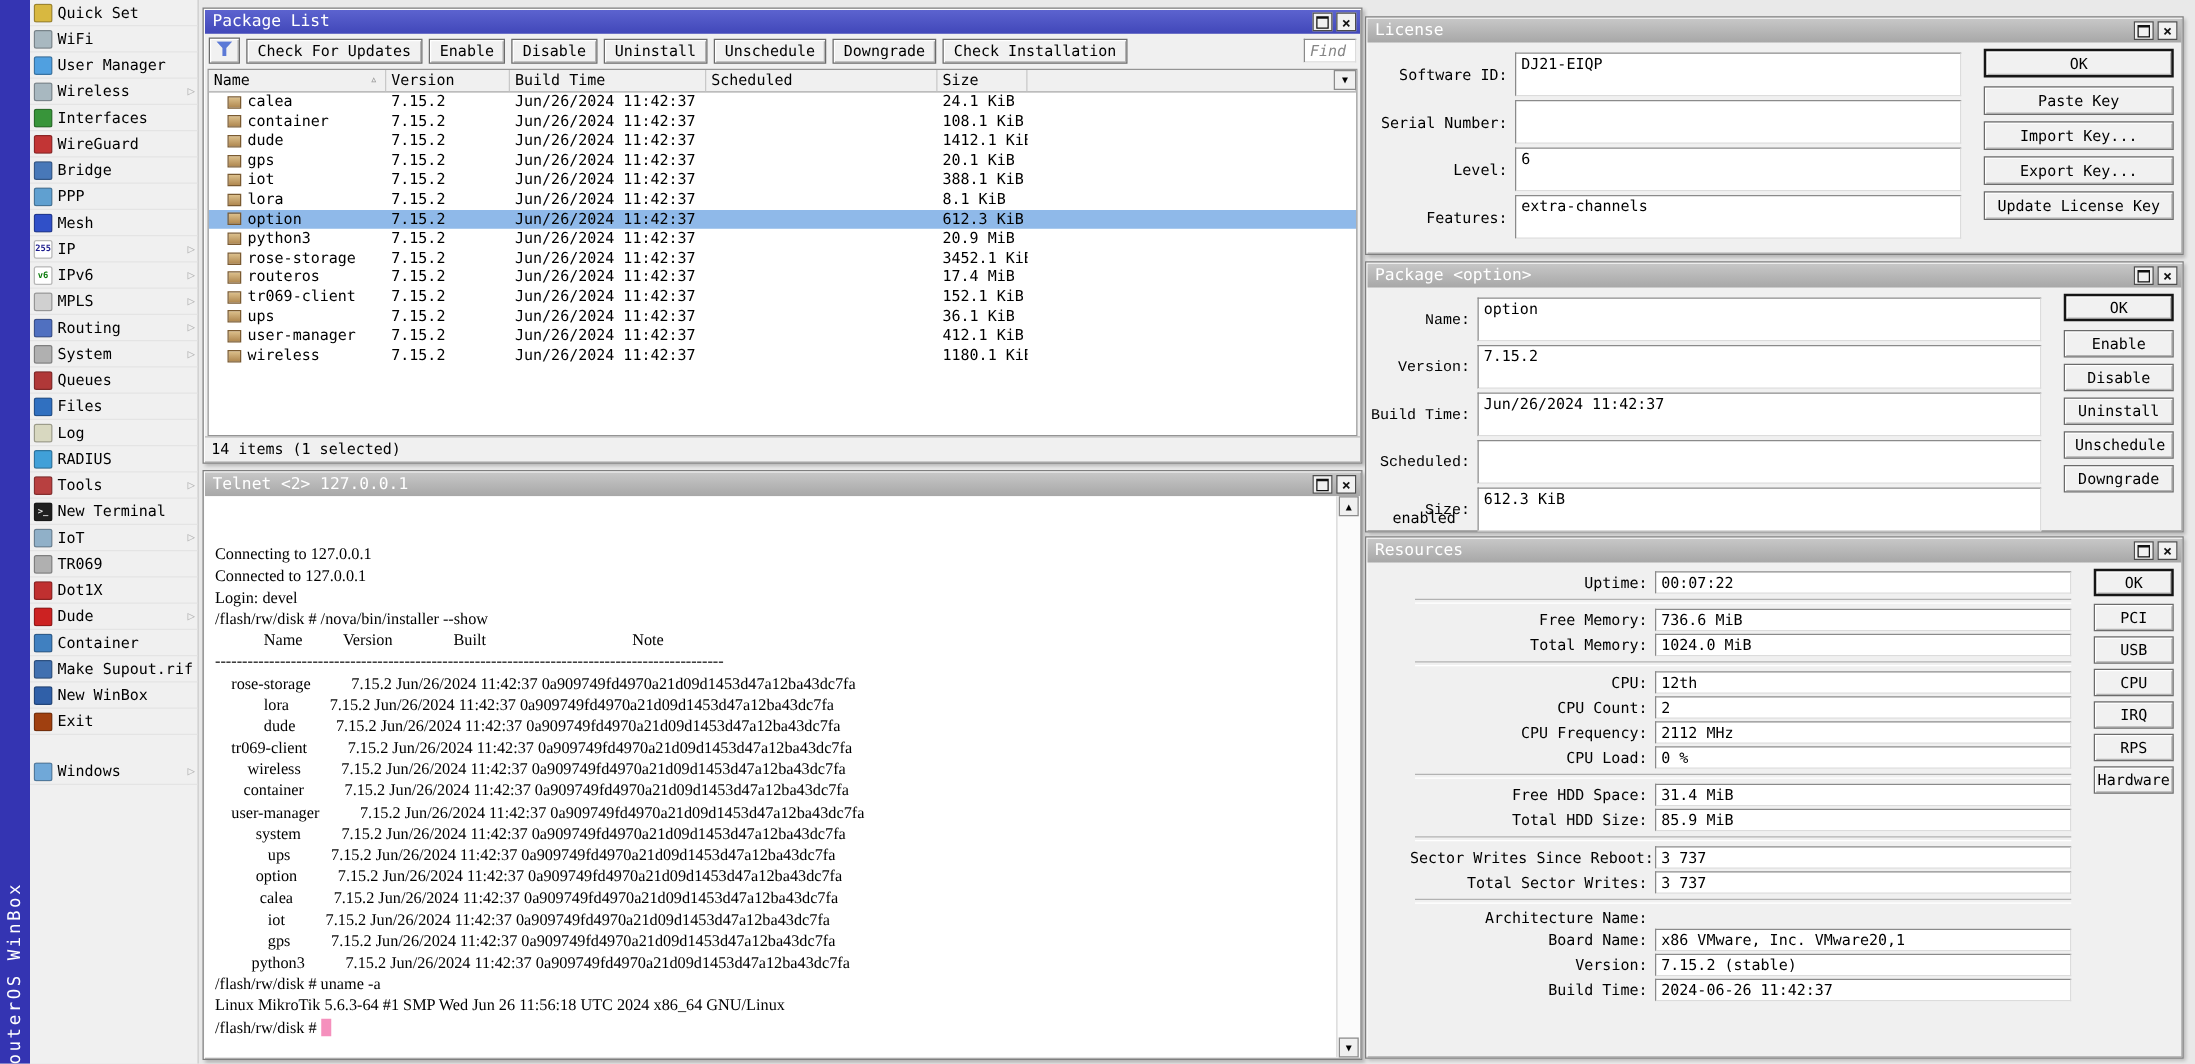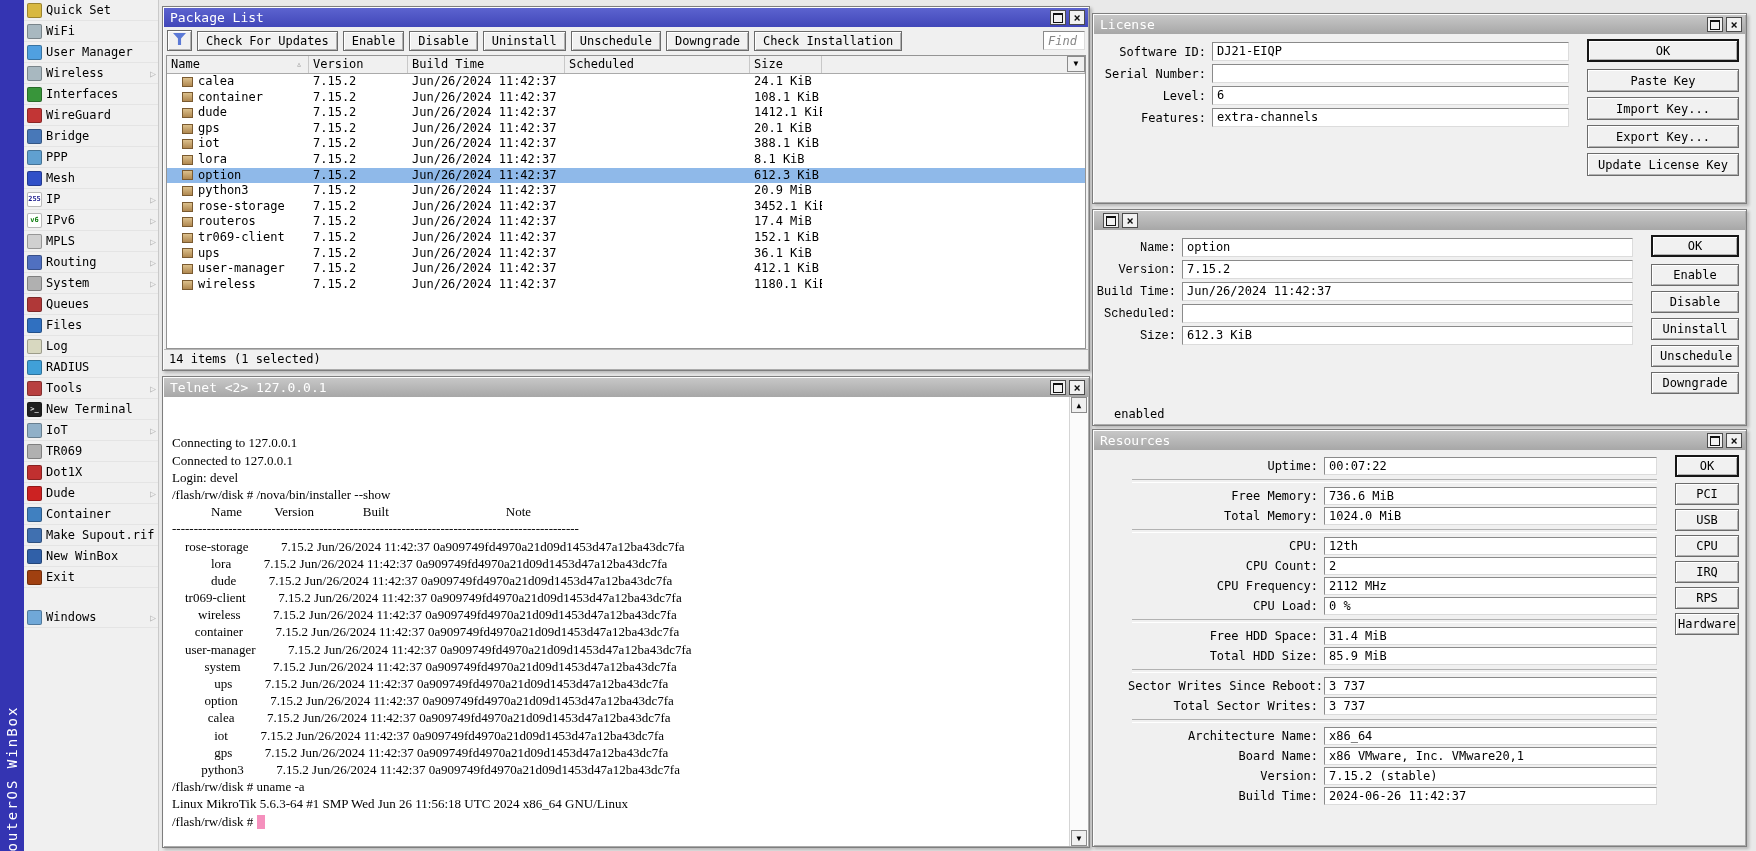--- a/index.html
+++ b/index.html
@@ -33,21 +33,21 @@
   .titlebar .title{flex:1;white-space:nowrap;overflow:hidden;}
   .tbtn{width:16px;height:15px;background:#f1f1f1;border:1px solid #4c4c4c;box-sizing:border-box;
     display:flex;align-items:center;justify-content:center;margin-left:3px;color:#111;
     font-size:12px;line-height:12px;font-weight:bold;}
   .max-glyph{width:8px;height:7px;border:1px solid #111;border-top-width:2px;}
   
   .btn{background:#f1f1f1;border:1px solid #6b6b6b;box-shadow:inset 1px 1px 0 #fff,inset -1px -1px 0 #b2b2b2;
     font-family:inherit;font-size:12px;color:#000;padding:2px 8px;text-align:center;cursor:default;white-space:nowrap;}
   .btn.focused{border:2px solid #161616;}
   .input{background:#fff;border:1px solid;border-color:#8a8a8a #dcdcdc #dcdcdc #8a8a8a;
-    height:19px;line-height:17px;padding:0 4px;box-sizing:border-box;white-space:nowrap;overflow:hidden;}
+    height:35px;line-height:17px;padding:0 4px;box-sizing:border-box;white-space:nowrap;overflow:hidden;}
   
   #win-packages{left:162px;top:6px;width:926px;height:363px;z-index:2;}
   #pkg-toolbar{position:absolute;left:1px;right:1px;top:20px;height:27px;display:flex;align-items:center;
     padding:0 3px;gap:5px;}
   .funnel{width:13px;height:12px;background:#5b79d6;display:inline-block;
     clip-path:polygon(0 0,100% 0,62% 45%,62% 100%,38% 100%,38% 45%);}
   #filter-btn{padding:2px 5px;}
   .find{width:42px;height:19px;border:1px solid;border-color:#8a8a8a #dcdcdc #dcdcdc #8a8a8a;
     margin-left:auto;font-family:inherit;font-size:12px;padding:0 4px;box-sizing:border-box;}
   .find::placeholder{font-style:italic;color:#868686;}
@@ -529,20 +529,21 @@
         <button class="btn focused">OK</button>
         <button class="btn">Paste Key</button>
         <button class="btn">Import Key...</button>
         <button class="btn">Export Key...</button>
         <button class="btn">Update License Key</button>
       </div>
   </section>
 
   <section class="window" id="win-pkgopt">
     <div class="titlebar inactive">
+      <span class="title">Package &lt;option&gt;</span>
       <span class="tbtn">
           <span class="max-glyph"></span>
         </span>
       <span class="tbtn">
           <span>×</span>
         </span>
     </div>
     <div class="dlg-body">
       <div id="pkgopt-fields">
           <div class="frow">
@@ -634,21 +635,20 @@
             <span class="flabel">Sector Writes Since Reboot:</span>
             <div class="input">3 737</div>
           </div>
           <div class="frow">
             <span class="flabel">Total Sector Writes:</span>
             <div class="input">3 737</div>
           </div>
           <div class="hsep"></div>
           <div class="frow">
             <span class="flabel">Architecture Name:</span>
-            <div class="input">x86_64</div>
           </div>
           <div class="frow">
             <span class="flabel">Board Name:</span>
             <div class="input">x86 VMware, Inc. VMware20,1</div>
           </div>
           <div class="frow">
             <span class="flabel">Version:</span>
             <div class="input">7.15.2 (stable)</div>
           </div>
           <div class="frow">

